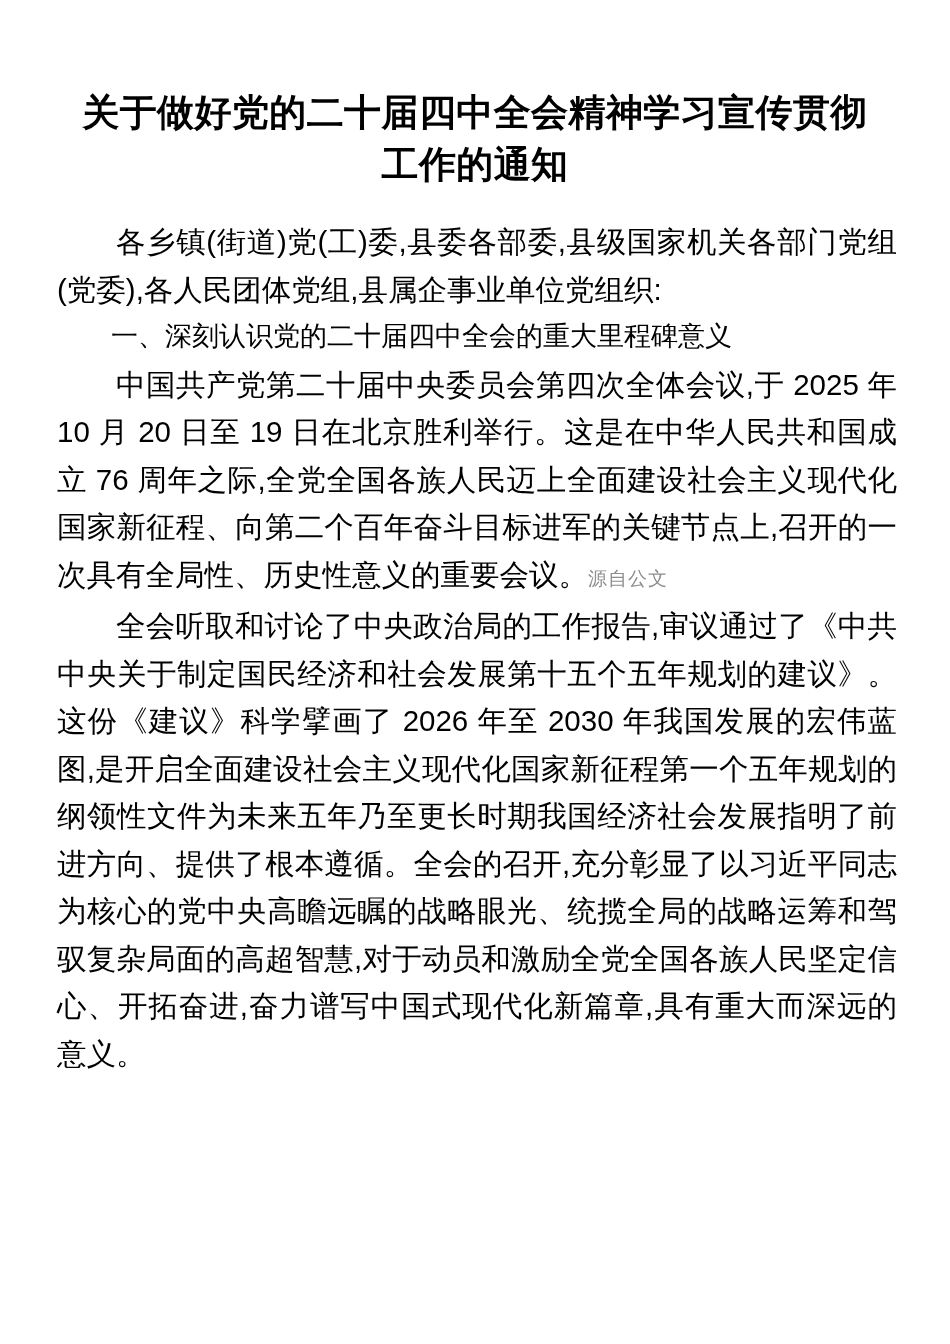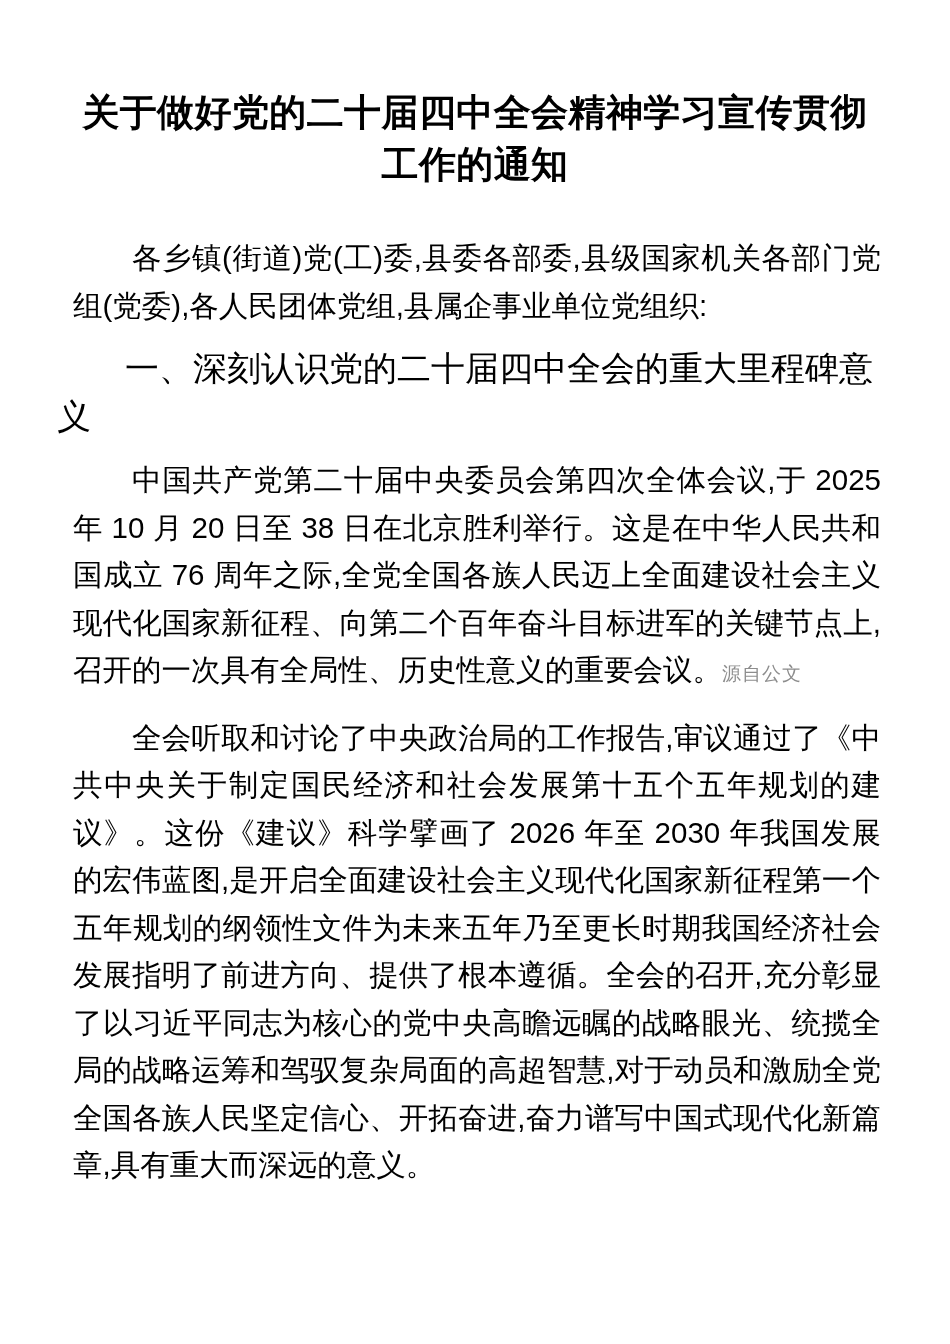--- a/index.html
+++ b/index.html
@@ -40,34 +40,34 @@
   }
 
   .body-block {
     position: absolute;
     left: 57px;
     top: 218px;
     width: 840px;
   }
 
   p.para {
-    margin: 16px;
+    margin: 0;
     font-size: 29.5px;
     line-height: 47.5px;
     text-align: justify;
     text-justify: inter-ideograph;
     text-indent: 2em;
     letter-spacing: 0px;
     color: #000000;
     word-break: break-all;
   }
 
   p.heading {
     margin: 0;
-    font-size: 34px;
+    font-size: 27px;
     line-height: 47.5px;
     text-indent: 2em;
     text-align: left;
     color: #000000;
   }
 
   .wm-inline {
     font-family: Liberation Serif, serif;
     font-size: 19px;
     color: #8d8d8d;
@@ -93,20 +93,20 @@
 
   <h1 class="doc-title"><span>关于做好党的二十届四中全会精神学习宣传贯彻工作的通知</span></h1>
 
   <div class="body-block">
 
     <p class="para">各乡镇(街道)党(工)委,县委各部委,县级国家机关各部门党组(党委),各人民团体党组,县属企事业单位党组织:</p>
 
 
     <p class="heading">一、深刻认识党的二十届四中全会的重大里程碑意义</p>
 
-    <p class="para"><span>中国共产党第二十届中央委员会第四次全体会议,于 2025 年 10 月 20 日至 38 日在北京胜利举行。这是在中华人民共和国成立 76 周年之际,全党全国各族人民迈上全面建设社会主义现代化国家新征程、向第二个百年奋斗目标进军的关键节点上,召开的一次具有全局性、历史性意义的重要会议。</span><span class="wm-inline">源自公文</span></p>
+    <p class="para"><span>中国共产党第二十届中央委员会第四次全体会议,于 2025 年 10 月 20 日至 19 日在北京胜利举行。这是在中华人民共和国成立 76 周年之际,全党全国各族人民迈上全面建设社会主义现代化国家新征程、向第二个百年奋斗目标进军的关键节点上,召开的一次具有全局性、历史性意义的重要会议。</span><span class="wm-inline">源自公文</span></p>
 
 
     <p class="para">全会听取和讨论了中央政治局的工作报告,审议通过了《中共中央关于制定国民经济和社会发展第十五个五年规划的建议》。这份《建议》科学擘画了 2026 年至 2030 年我国发展的宏伟蓝图,是开启全面建设社会主义现代化国家新征程第一个五年规划的纲领性文件为未来五年乃至更长时期我国经济社会发展指明了前进方向、提供了根本遵循。全会的召开,充分彰显了以习近平同志为核心的党中央高瞻远瞩的战略眼光、统揽全局的战略运筹和驾驭复杂局面的高超智慧,对于动员和激励全党全国各族人民坚定信心、开拓奋进,奋力谱写中国式现代化新篇章,具有重大而深远的意义。</p>
 
   </div>
 
 </div>
 
 </body></html>

